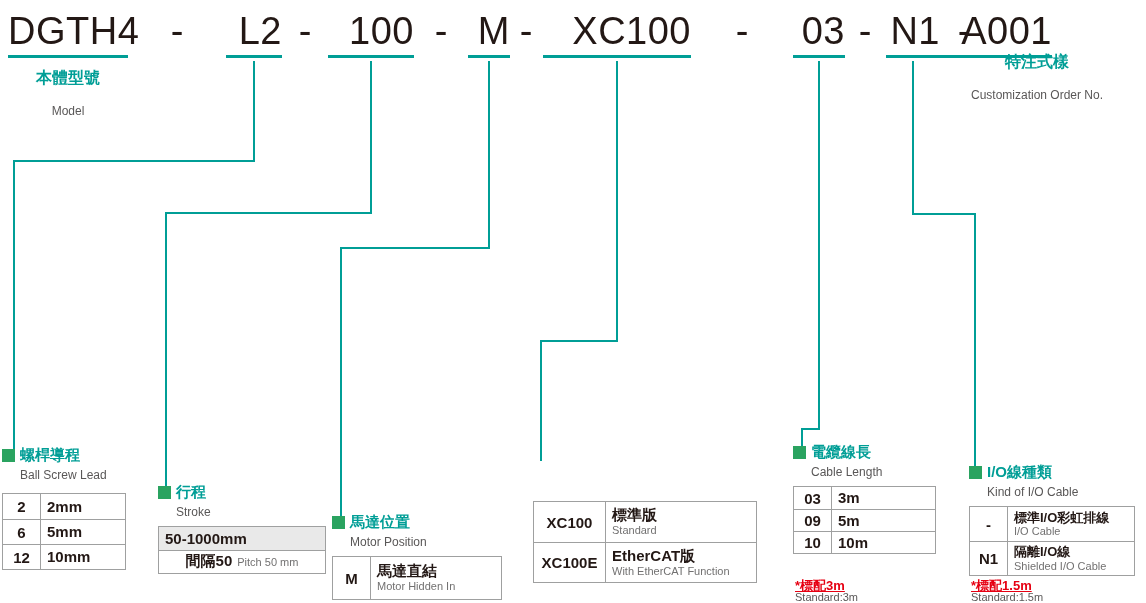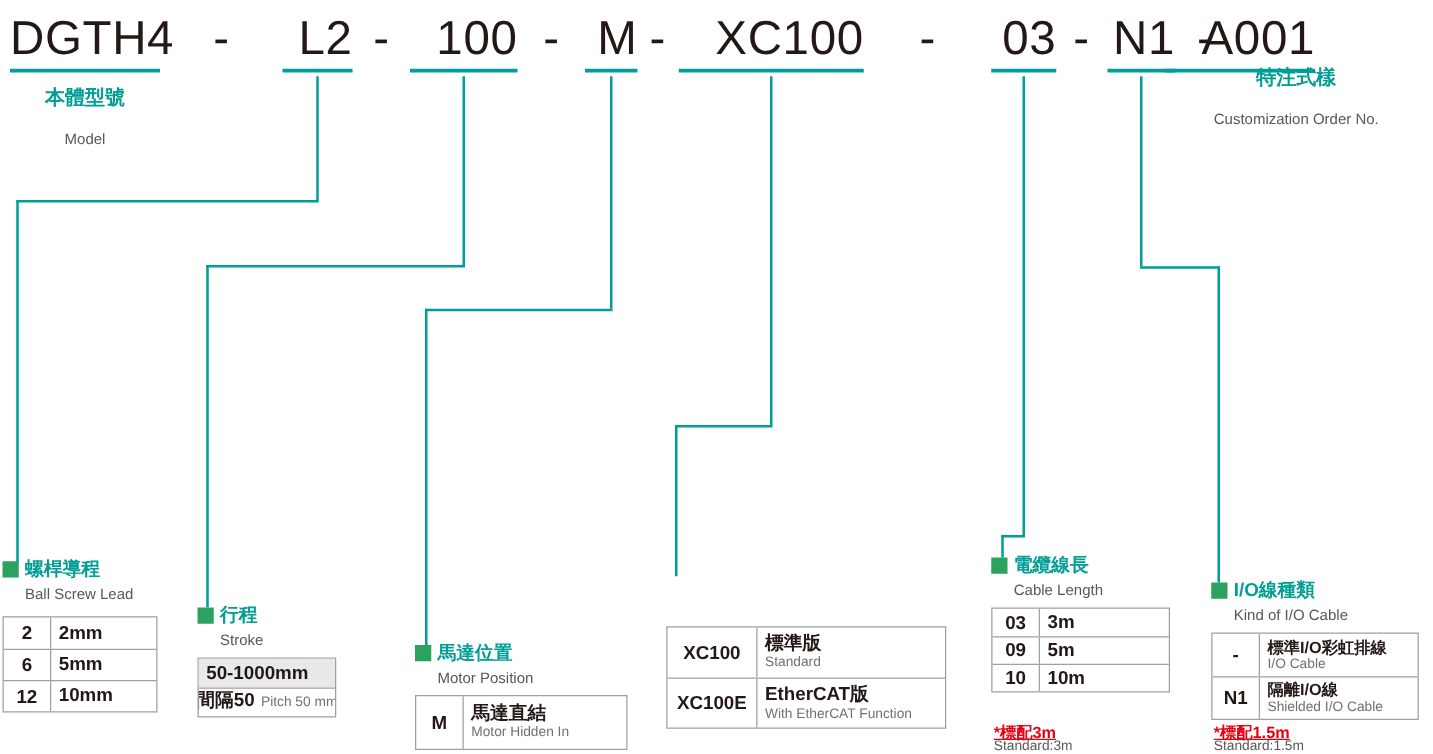--- a/index.html
+++ b/index.html
@@ -124,21 +124,21 @@
     </div>
   </div>
 
   <div class="sec-head" style="left:158px;top:483px">
     <div class="head-row">
       <span class="sq"></span>
       <span class="sec-zh">行程</span>
     </div>
     <div class="sec-en">Stroke</div>
   </div>
-  <div class="tbl" style="left:158px;top:526px;width:111px">
+  <div class="tbl" style="left:158px;top:526px;width:168px">
     <div class="tr shade" style="height:23px">
       <div class="td-val">
           <span class="v-main">50-1000mm</span>
         </div>
     </div>
     <div class="tr" style="height:23px">
       <div class="td-val inline-val">
         <span class="v-main">間隔50</span>
         <span class="v-sub">Pitch 50 mm</span>
       </div>

